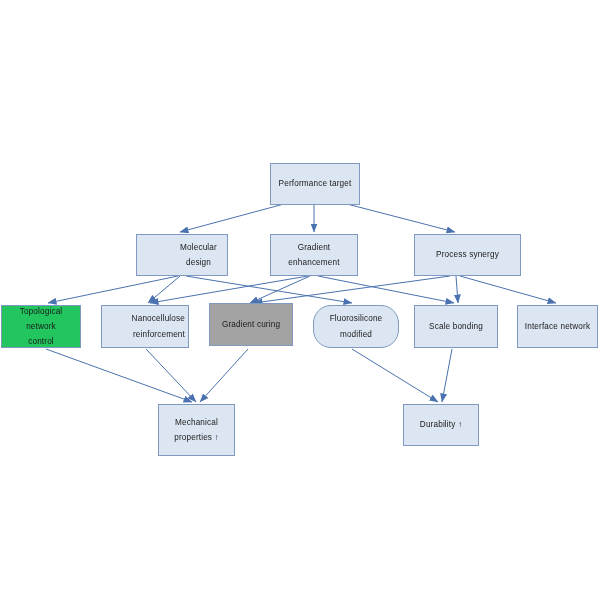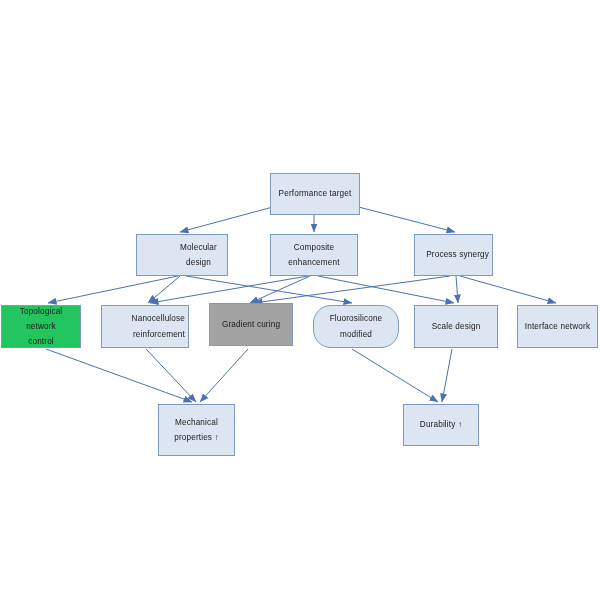--- a/index.html
+++ b/index.html
@@ -72,50 +72,50 @@
         <line x1="456" y1="276" x2="458" y2="303" stroke="#4a72b0" stroke-width="1" marker-end="url(#arrowhead)"></line>
         <line x1="460" y1="276" x2="556" y2="303" stroke="#4a72b0" stroke-width="1" marker-end="url(#arrowhead)"></line>
         <line x1="46" y1="349" x2="192" y2="402" stroke="#4a72b0" stroke-width="1" marker-end="url(#arrowhead)"></line>
         <line x1="146" y1="349" x2="196" y2="402" stroke="#4a72b0" stroke-width="1" marker-end="url(#arrowhead)"></line>
         <line x1="248" y1="349" x2="200" y2="402" stroke="#4a72b0" stroke-width="1" marker-end="url(#arrowhead)"></line>
         <line x1="352" y1="349" x2="438" y2="402" stroke="#4a72b0" stroke-width="1" marker-end="url(#arrowhead)"></line>
         <line x1="452" y1="349" x2="442" y2="402" stroke="#4a72b0" stroke-width="1" marker-end="url(#arrowhead)"></line>
       </g>
   </svg>
   <div id="node-layer">
-      <div class="node" style="left: 270px; top: 173px; width: 90px; height: 42px; background: rgb(220, 230, 242); border-color: rgb(128, 153, 192); color: rgb(26, 26, 26);">
+      <div class="node" style="left: 270px; top: 163px; width: 90px; height: 42px; background: rgb(220, 230, 242); border-color: rgb(128, 153, 192); color: rgb(26, 26, 26);">
         <span class="node-label">Performance target</span>
       </div>
       <div class="node" style="left: 136px; top: 234px; width: 92px; height: 42px; background: rgb(220, 230, 242); border-color: rgb(128, 153, 192); color: rgb(26, 26, 26); padding-left: 36px;">
         <span class="node-label">Molecular design</span>
       </div>
       <div class="node" style="left: 270px; top: 234px; width: 88px; height: 42px; background: rgb(220, 230, 242); border-color: rgb(128, 153, 192); color: rgb(26, 26, 26);">
-        <span class="node-label">Composite
+        <span class="node-label">Gradient
 enhancement</span>
       </div>
-      <div class="node" style="left: 414px; top: 234px; width: 79px; height: 42px; background: rgb(220, 230, 242); border-color: rgb(128, 153, 192); color: rgb(26, 26, 26); text-align: right;">
+      <div class="node" style="left: 414px; top: 234px; width: 107px; height: 42px; background: rgb(220, 230, 242); border-color: rgb(128, 153, 192); color: rgb(26, 26, 26);">
         <span class="node-label">Process synergy</span>
       </div>
       <div class="node" style="left: 1px; top: 305px; width: 80px; height: 43px; background: #22c55e; border-color: rgb(128, 153, 192); color: rgb(26, 26, 26);">
         <span class="node-label">Topological network
 control</span>
       </div>
       <div class="node" style="left: 101px; top: 305px; width: 88px; height: 43px; background: rgb(220, 230, 242); border-color: rgb(128, 153, 192); color: rgb(26, 26, 26); text-align: right;">
         <span class="node-label">Nanocellulose
 reinforcement</span>
       </div>
       <div class="node" style="left: 209px; top: 303px; width: 84px; height: 43px; background: #a3a3a3; border-color: rgb(128, 153, 192); color: rgb(26, 26, 26);">
         <span class="node-label">Gradient curing</span>
       </div>
       <div class="node" style="left: 313px; top: 305px; width: 86px; height: 43px; background: rgb(220, 230, 242); border-color: rgb(128, 153, 192); color: rgb(26, 26, 26); border-radius: 18px;">
         <span class="node-label">Fluorosilicone
 modified</span>
       </div>
       <div class="node" style="left: 414px; top: 305px; width: 84px; height: 43px; background: rgb(220, 230, 242); border-color: rgb(128, 153, 192); color: rgb(26, 26, 26);">
-        <span class="node-label">Scale design</span>
+        <span class="node-label">Scale bonding</span>
       </div>
       <div class="node" style="left: 517px; top: 305px; width: 81px; height: 43px; background: rgb(220, 230, 242); border-color: rgb(128, 153, 192); color: rgb(26, 26, 26);">
         <span class="node-label">Interface network</span>
       </div>
       <div class="node" style="left: 158px; top: 404px; width: 77px; height: 52px; background: rgb(220, 230, 242); border-color: rgb(128, 153, 192); color: rgb(26, 26, 26);">
         <span class="node-label">Mechanical
 properties ↑</span>
       </div>
       <div class="node" style="left: 403px; top: 404px; width: 76px; height: 42px; background: rgb(220, 230, 242); border-color: rgb(128, 153, 192); color: rgb(26, 26, 26);">
         <span class="node-label">Durability ↑</span>

